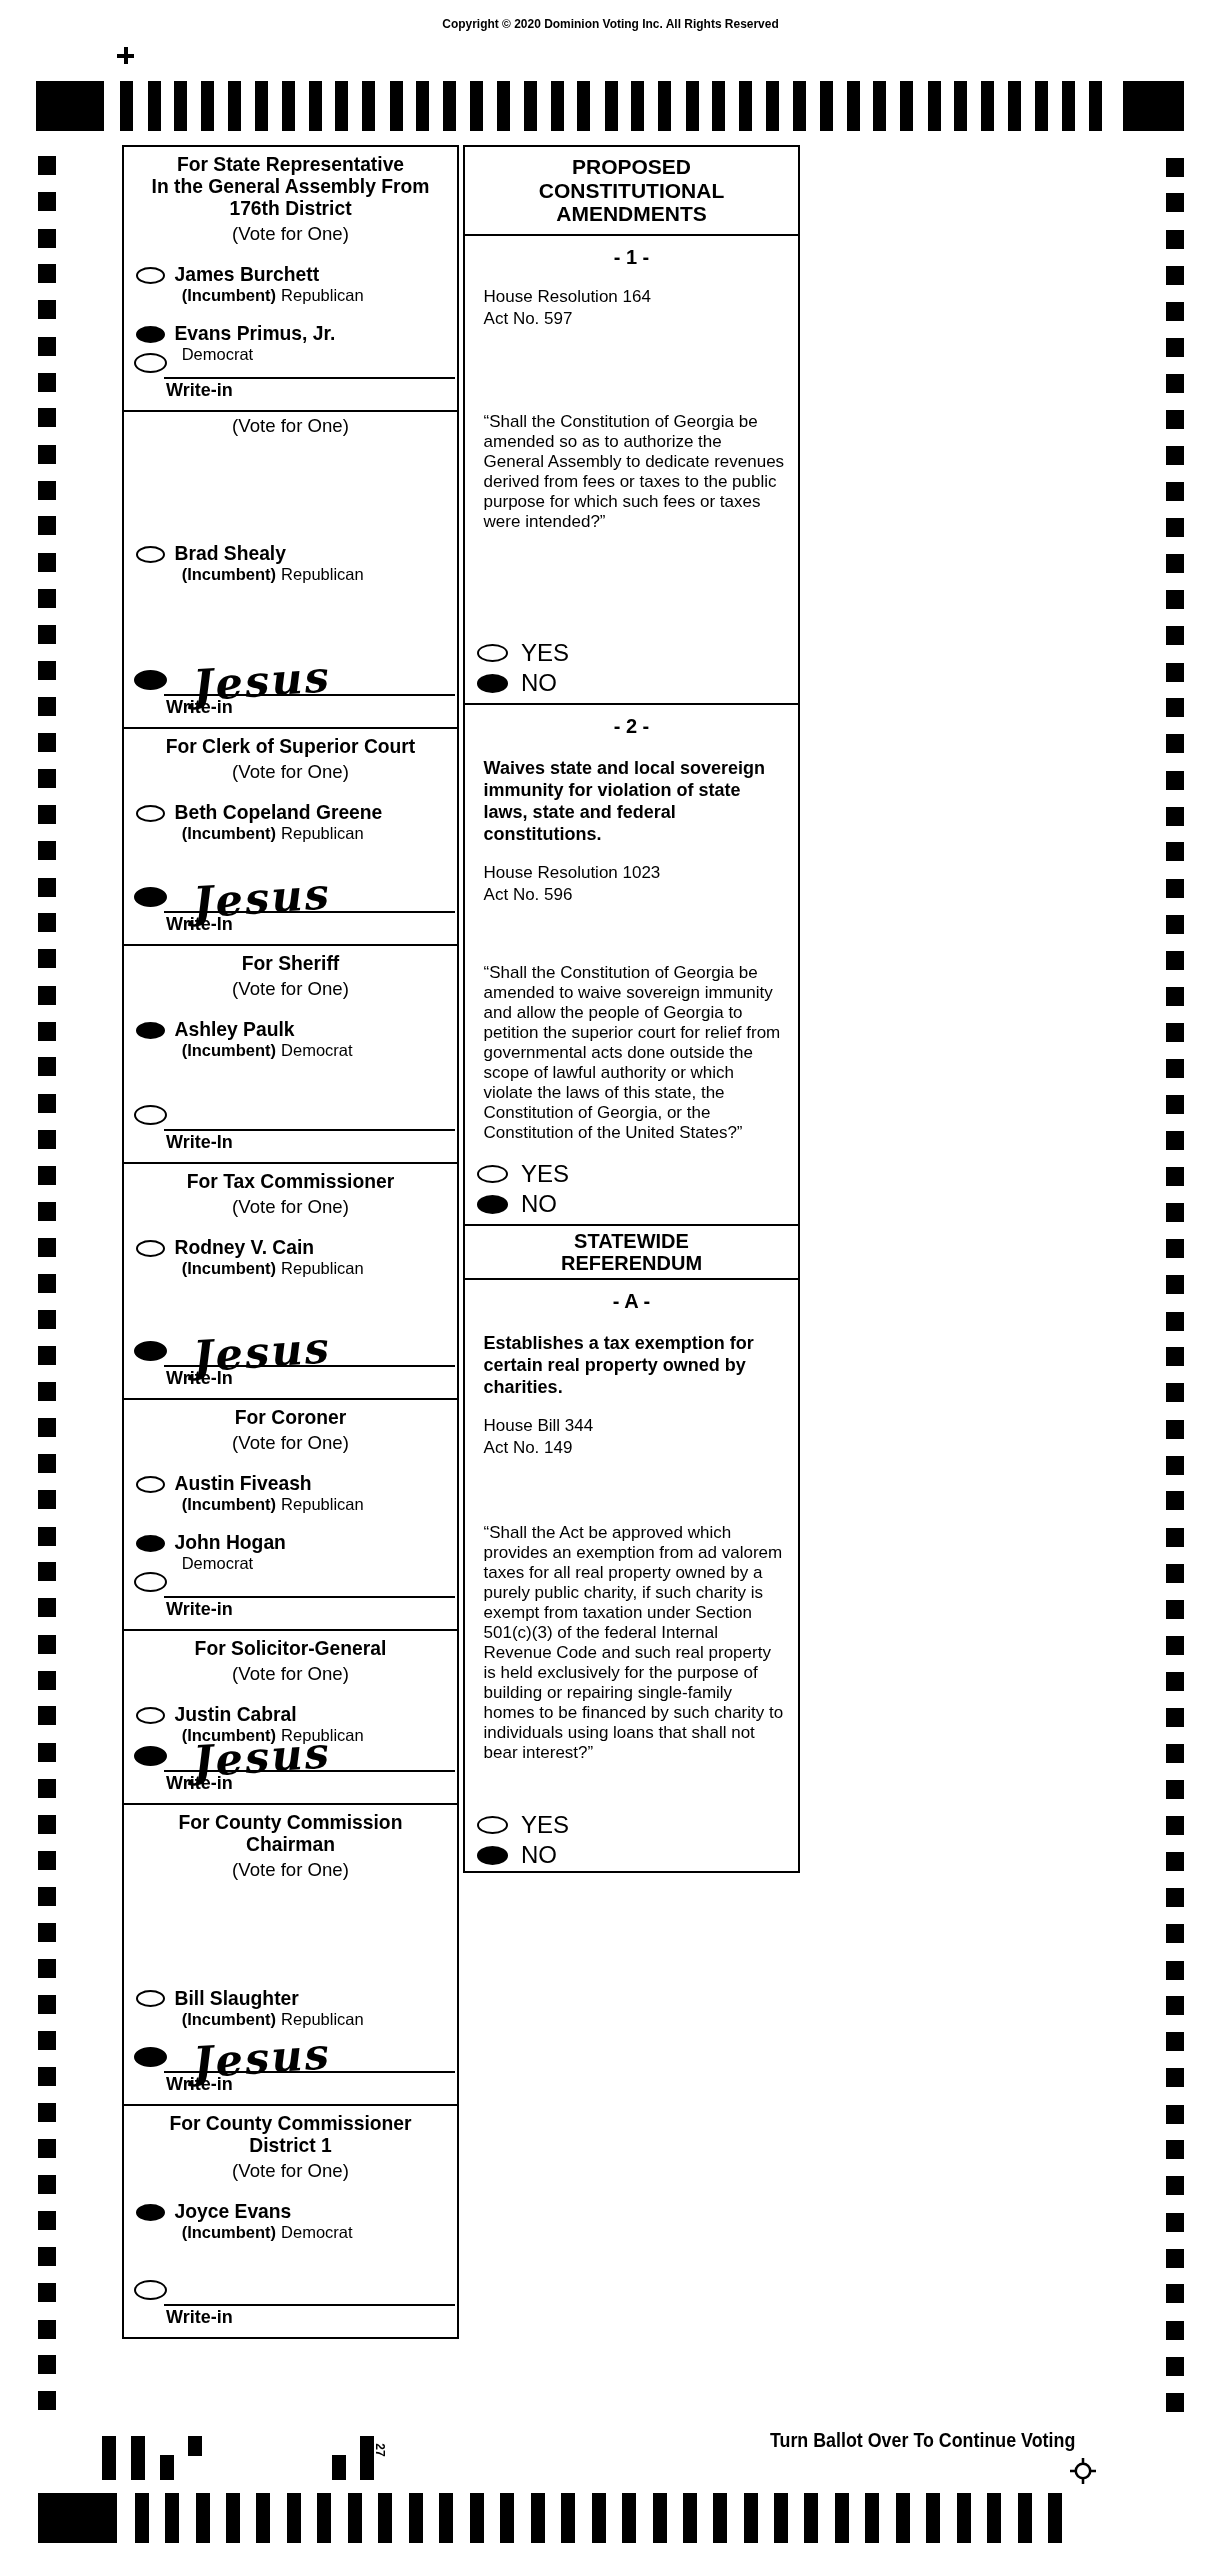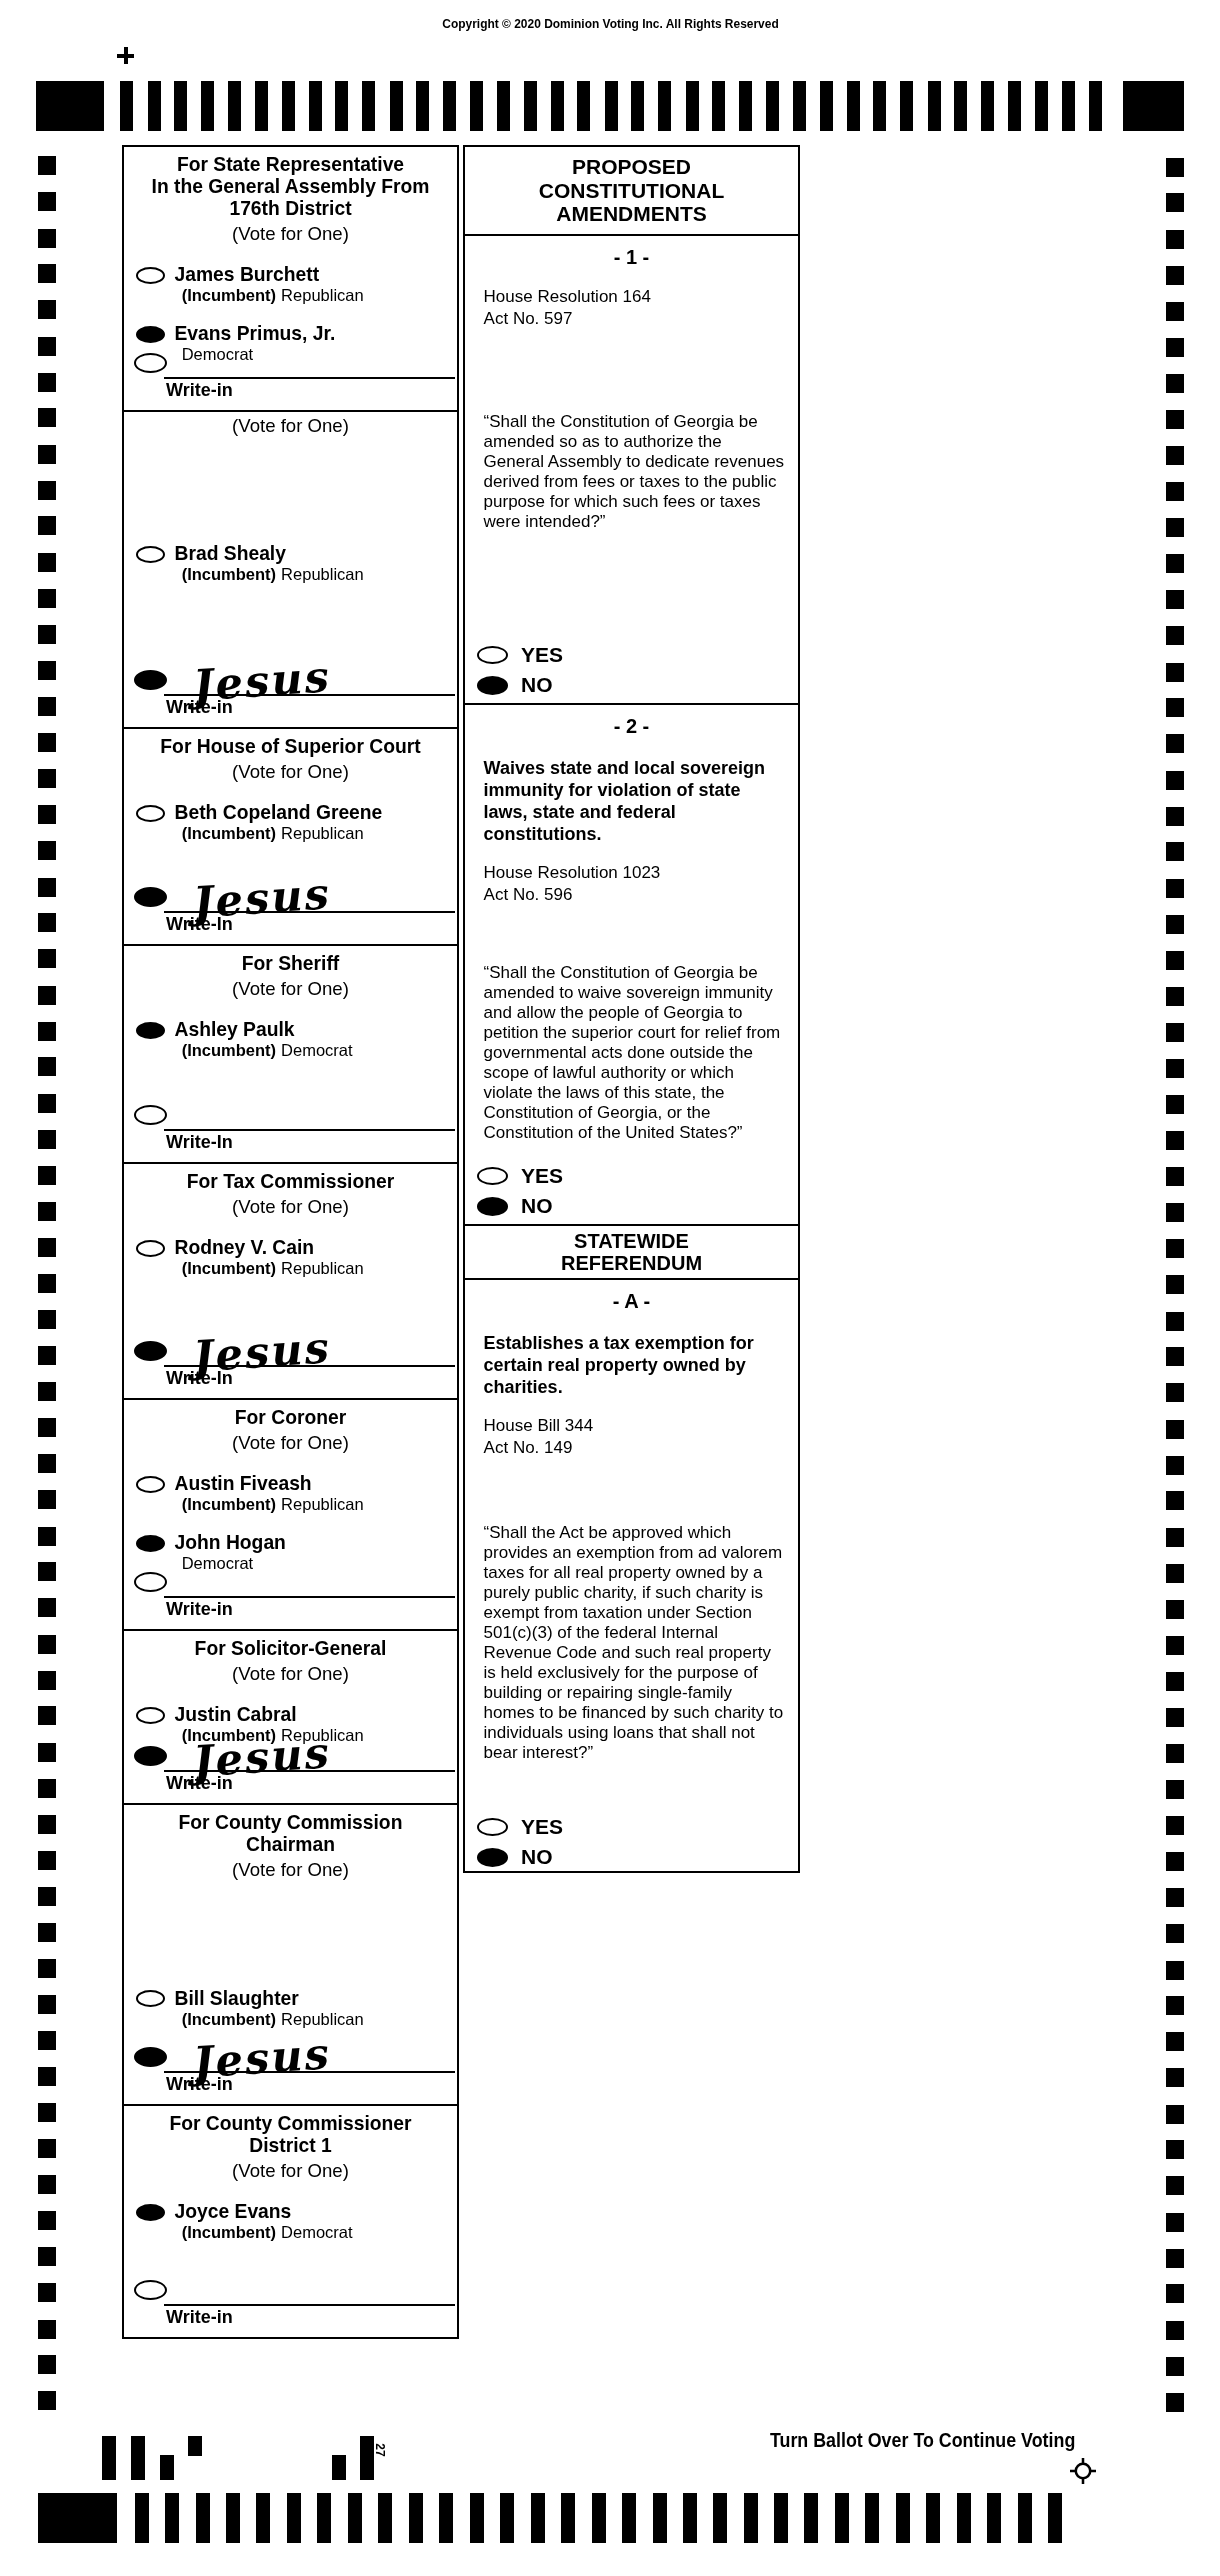--- a/index.html
+++ b/index.html
@@ -57,21 +57,21 @@
   #hdr-amendments { height:87px; font-size:21px; line-height:23.6px; }
   #hdr-referendum { height:54px;  font-size:20px; line-height:22px; }
   .measure { position:relative; overflow:hidden; }
   .m-num { text-align:center; font-weight:bold; font-size:20px; padding-top:10px; }
   .m-summary { font-weight:bold; font-size:18px; line-height:22px; margin:18.6px 10px 0 18.6px; }
   .m-authority { font-size:17px; line-height:22px; margin:17px 10px 0 18.6px; white-space:pre-line; }
   .m-question { font-size:17px; line-height:20px; margin:79px 11.5px 0 18.6px; }
   .yn { position:absolute; left:11.5px; display:flex; align-items:center; gap:13px; }
   .yn .oval { width:31.5px; height:18.6px; }
   .yn-yes { bottom:36px; } .yn-no { bottom:5.7px; }
-  .yn-label { font-weight:bold; font-size:21px; }
+  .yn-label { font-weight:normal; font-size:24px; }
 </style>
 </head>
 <body>
 
 <div class="ballot">
   <div class="copyright">Copyright © 2020 Dominion Voting Inc. All Rights Reserved</div>
   <div class="plus-mark"></div>
 
   <div class="lbox" id="lbox">
       <section class="contest" style="height: 263px;">
@@ -120,21 +120,21 @@
   </div>
         </div>
     <div class="writein">
       <span class="oval wi-oval filled"></span>
       <span class="hand">Jesus</span>
       <div class="wi-rule"></div>
       <div class="wi-label">Write-in</div>
     </div>
   </section>
       <section class="contest" style="height: 217px;">
-    <div class="c-title">For House of Superior Court</div>
+    <div class="c-title">For Clerk of Superior Court</div>
     <div class="c-instr">(Vote for One)</div>
     <div class="cands">
           <div class="cand">
     <span class="oval empty"></span>
     <div class="cinfo">
       <div class="cname">Beth Copeland Greene</div>
       <div class="cdetail">
         <span class="inc">(Incumbent)</span><span class="party">Republican</span>
       </div>
     </div>

